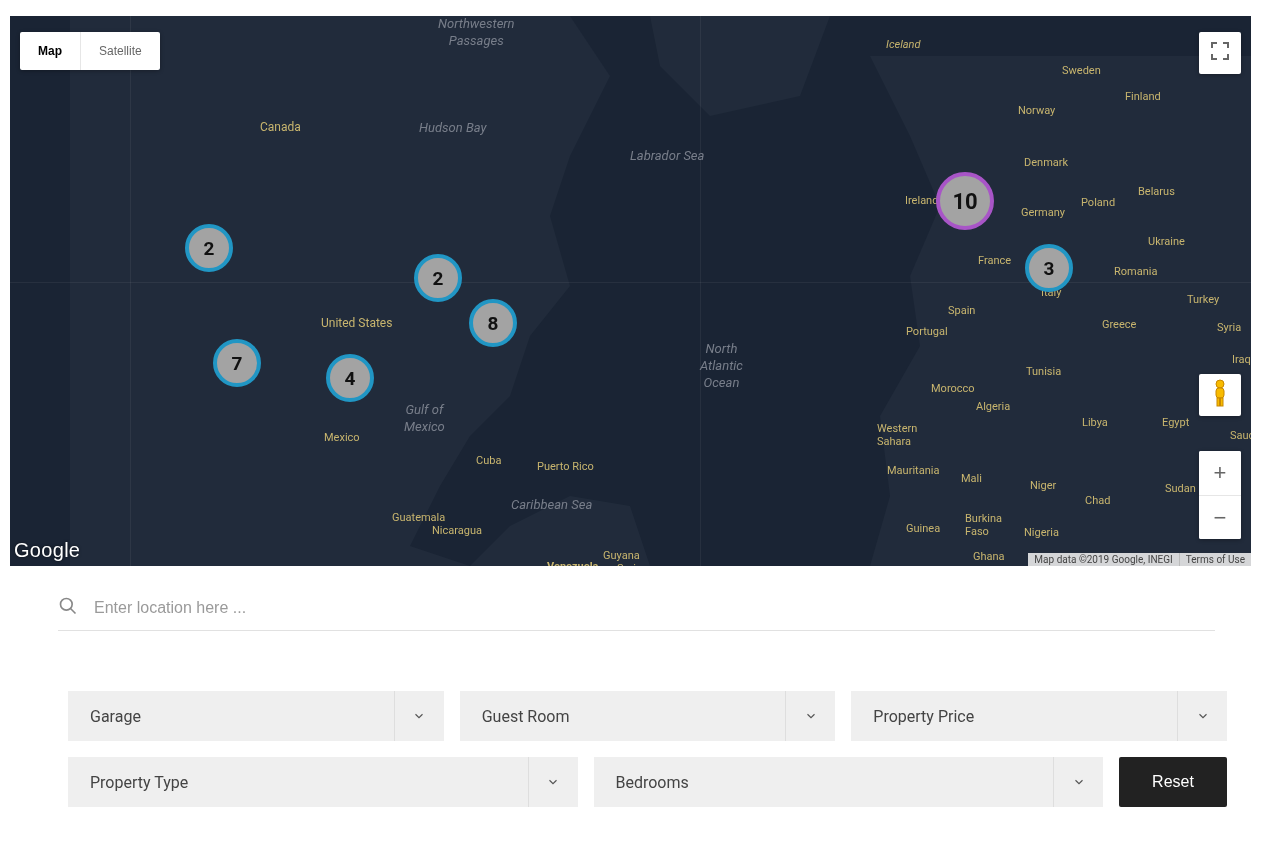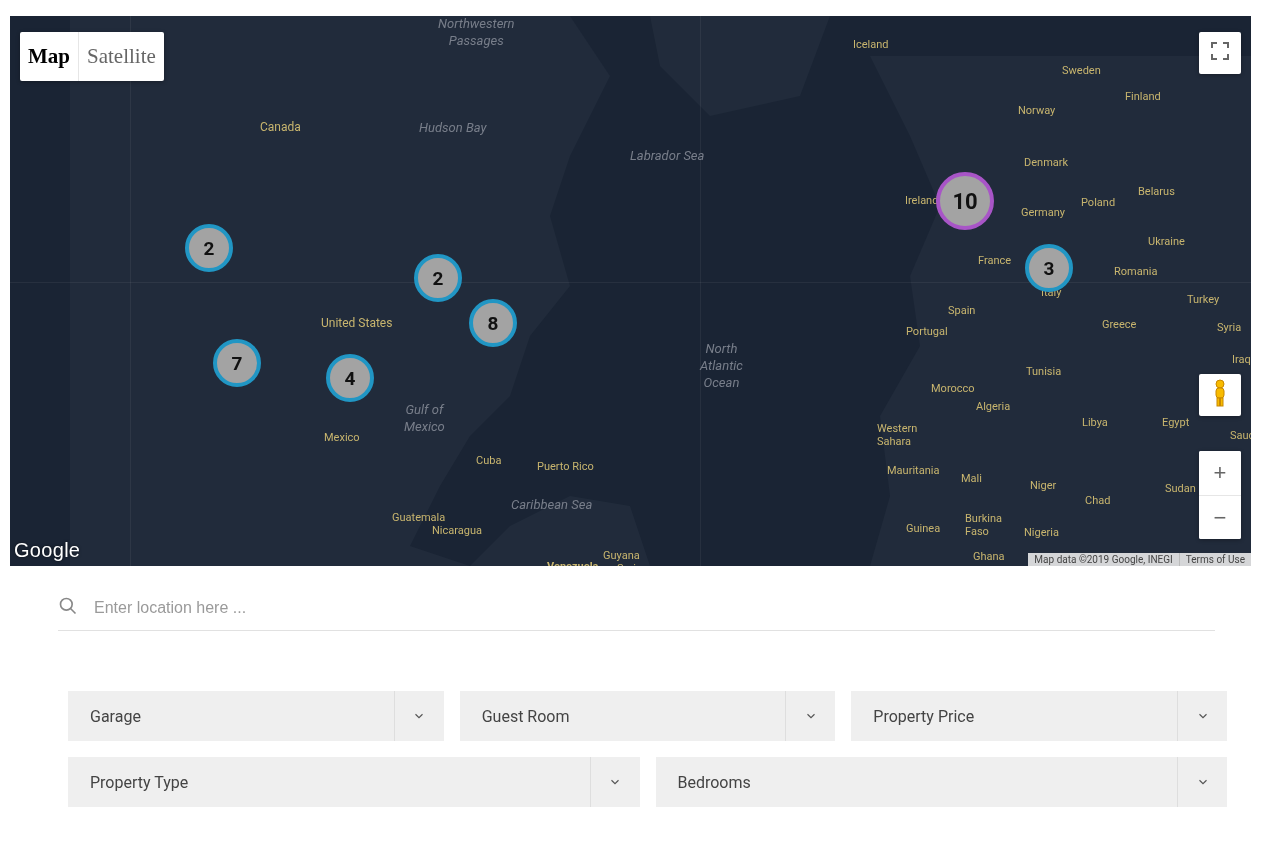--- a/index.html
+++ b/index.html
@@ -6,21 +6,21 @@
   body { font-family: -apple-system, BlinkMacSystemFont, "Segoe UI", Roboto, Arial, sans-serif; background: #fff; width: 1261px; }
   .map-wrap { position: relative; margin: 16px 10px 0 10px; height: 550px; background: #1a2332; overflow: hidden; }
   .map-bg { position: absolute; inset: 0; }
   .map-bg svg { width: 100%; height: 100%; display: block; }
   .ocean-label { position: absolute; color: #787e8a; font-size: 13px; font-style: italic; line-height: 1.3; text-align: center; }
   .country-label { position: absolute; color: #c8b56e; font-size: 11px; }
   .country-label.lg { font-size: 12px; }
   .gridline-v { position: absolute; top:0; bottom:0; width:1px; background: rgba(255,255,255,0.06); }
   .gridline-h { position: absolute; left:0; right:0; height:1px; background: rgba(255,255,255,0.06); }
   .maptype { position: absolute; top: 16px; left: 10px; display: flex; background: #fff; border-radius: 2px; box-shadow: 0 1px 4px rgba(0,0,0,0.3); overflow: hidden; }
-  .maptype button { border: none; background: none; padding: 12px 8px; font-size: 21px; cursor: pointer; color: #666; font-family: Liberation Serif, serif; }
+  .maptype button { border: none; background: none; padding: 12px 18px; font-size: 12px; cursor: pointer; color: #666; }
   .maptype button.active { color: #000; font-weight: 600; }
   .maptype button + button { border-left: 1px solid #e6e6e6; }
   .fullscreen-btn { position: absolute; top: 16px; right: 10px; width: 42px; height: 42px; background: #fff; border-radius: 2px; box-shadow: 0 1px 4px rgba(0,0,0,0.3); display: flex; align-items: center; justify-content: center; cursor: pointer; }
   .pegman-btn { position: absolute; right: 10px; top: 358px; width: 42px; height: 42px; background: #fff; border-radius: 2px; box-shadow: 0 1px 4px rgba(0,0,0,0.3); display:flex; align-items:center; justify-content:center; cursor:pointer; }
   .zoom-ctrl { position: absolute; right: 10px; top: 435px; width: 42px; background: #fff; border-radius: 2px; box-shadow: 0 1px 4px rgba(0,0,0,0.3); overflow:hidden; }
   .zoom-ctrl button { display:block; width:100%; height:44px; border:none; background:#fff; font-size:22px; color:#666; cursor:pointer; }
   .zoom-ctrl button + button { border-top: 1px solid #e6e6e6; }
   .google-logo { position: absolute; left: 4px; bottom: 4px; color: #fff; font-size: 20px; font-weight: 500; letter-spacing: 0.3px; font-family: Arial, sans-serif; text-shadow: 0 0 3px rgba(0,0,0,0.6); }
   .map-footer { position: absolute; right: 0; bottom: 0; display: flex; font-size: 10px; }
   .map-footer span { background: rgba(245,245,245,0.85); color: #444; padding: 1px 6px; }
@@ -76,21 +76,21 @@
   <div class="country-label lg" style="left:311px; top:300px;">United States</div>
   <div class="country-label" style="left:314px; top:415px;">Mexico</div>
   <div class="country-label" style="left:466px; top:438px;">Cuba</div>
   <div class="country-label" style="left:527px; top:444px;">Puerto Rico</div>
   <div class="country-label" style="left:382px; top:495px;">Guatemala</div>
   <div class="country-label" style="left:422px; top:508px;">Nicaragua</div>
   <div class="country-label" style="left:537px; top:544px;font-weight:bold;">Venezuela</div>
   <div class="country-label" style="left:593px; top:533px;">Guyana</div>
   <div class="country-label" style="left:607px; top:546px;">Suriname</div>
 
-  <div class="country-label" style="left:843px; top:22px;">Iceland</div>
+  <div class="country-label" style="left:876px; top:22px;font-style:italic;">Iceland</div>
   <div class="country-label" style="left:1052px; top:48px;">Sweden</div>
   <div class="country-label" style="left:1115px; top:74px;">Finland</div>
   <div class="country-label" style="left:1008px; top:88px;">Norway</div>
   <div class="country-label" style="left:1014px; top:140px;">Denmark</div>
   <div class="country-label" style="left:895px; top:178px;">Ireland</div>
   <div class="country-label" style="left:1011px; top:190px;">Germany</div>
   <div class="country-label" style="left:1071px; top:180px;">Poland</div>
   <div class="country-label" style="left:1128px; top:169px;">Belarus</div>
   <div class="country-label" style="left:1138px; top:219px;">Ukraine</div>
   <div class="country-label" style="left:968px; top:238px;">France</div>
@@ -213,14 +213,15 @@
         </div>
     </div>
     <div class="select" style="flex:1">
       <div class="label">Bedrooms</div>
       <div class="chev">
           <svg width="14" height="14" viewBox="0 0 24 24" fill="none" stroke="#555" stroke-width="2">
             <polyline points="6 9 12 15 18 9"></polyline>
           </svg>
         </div>
     </div>
+    <button class="reset-btn">Reset</button>
   </div>
 </div>
 
 </body></html>

